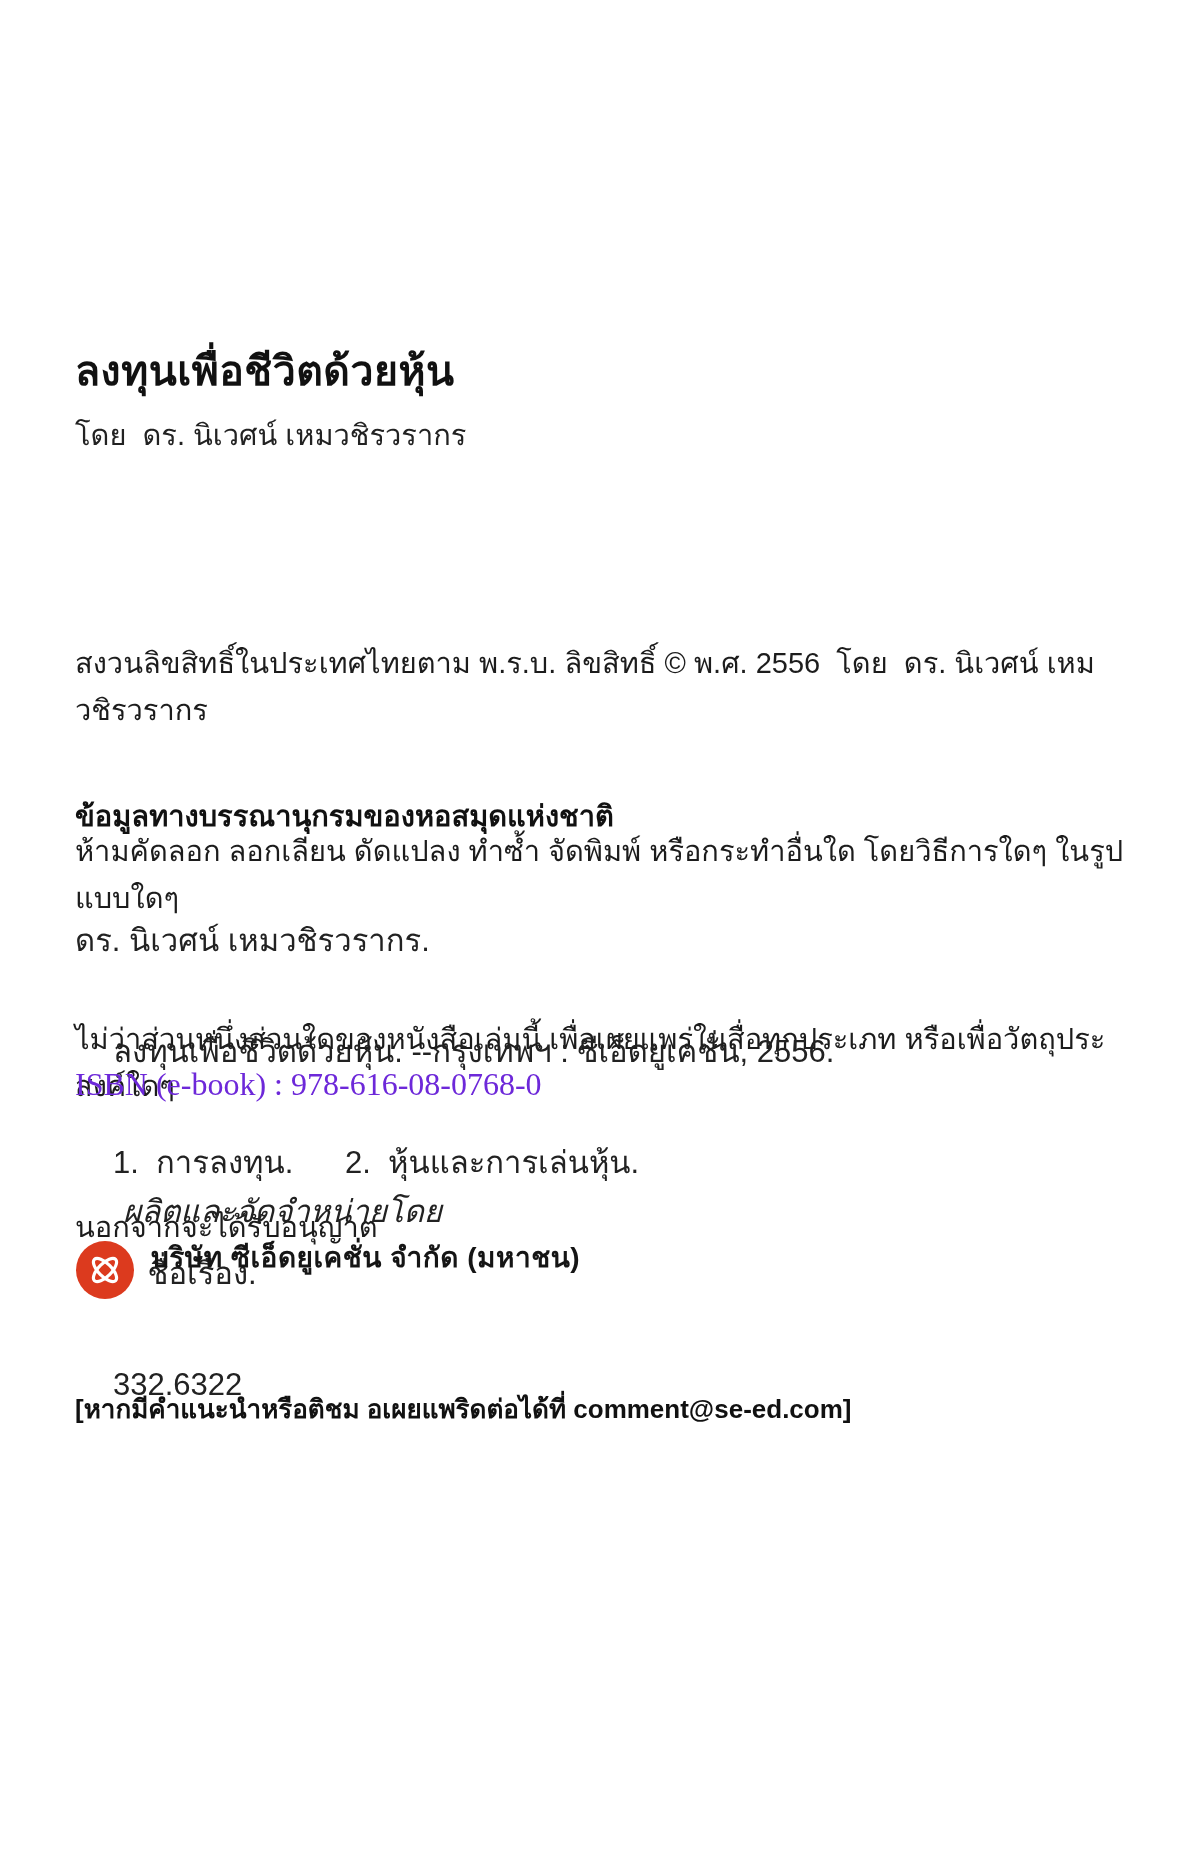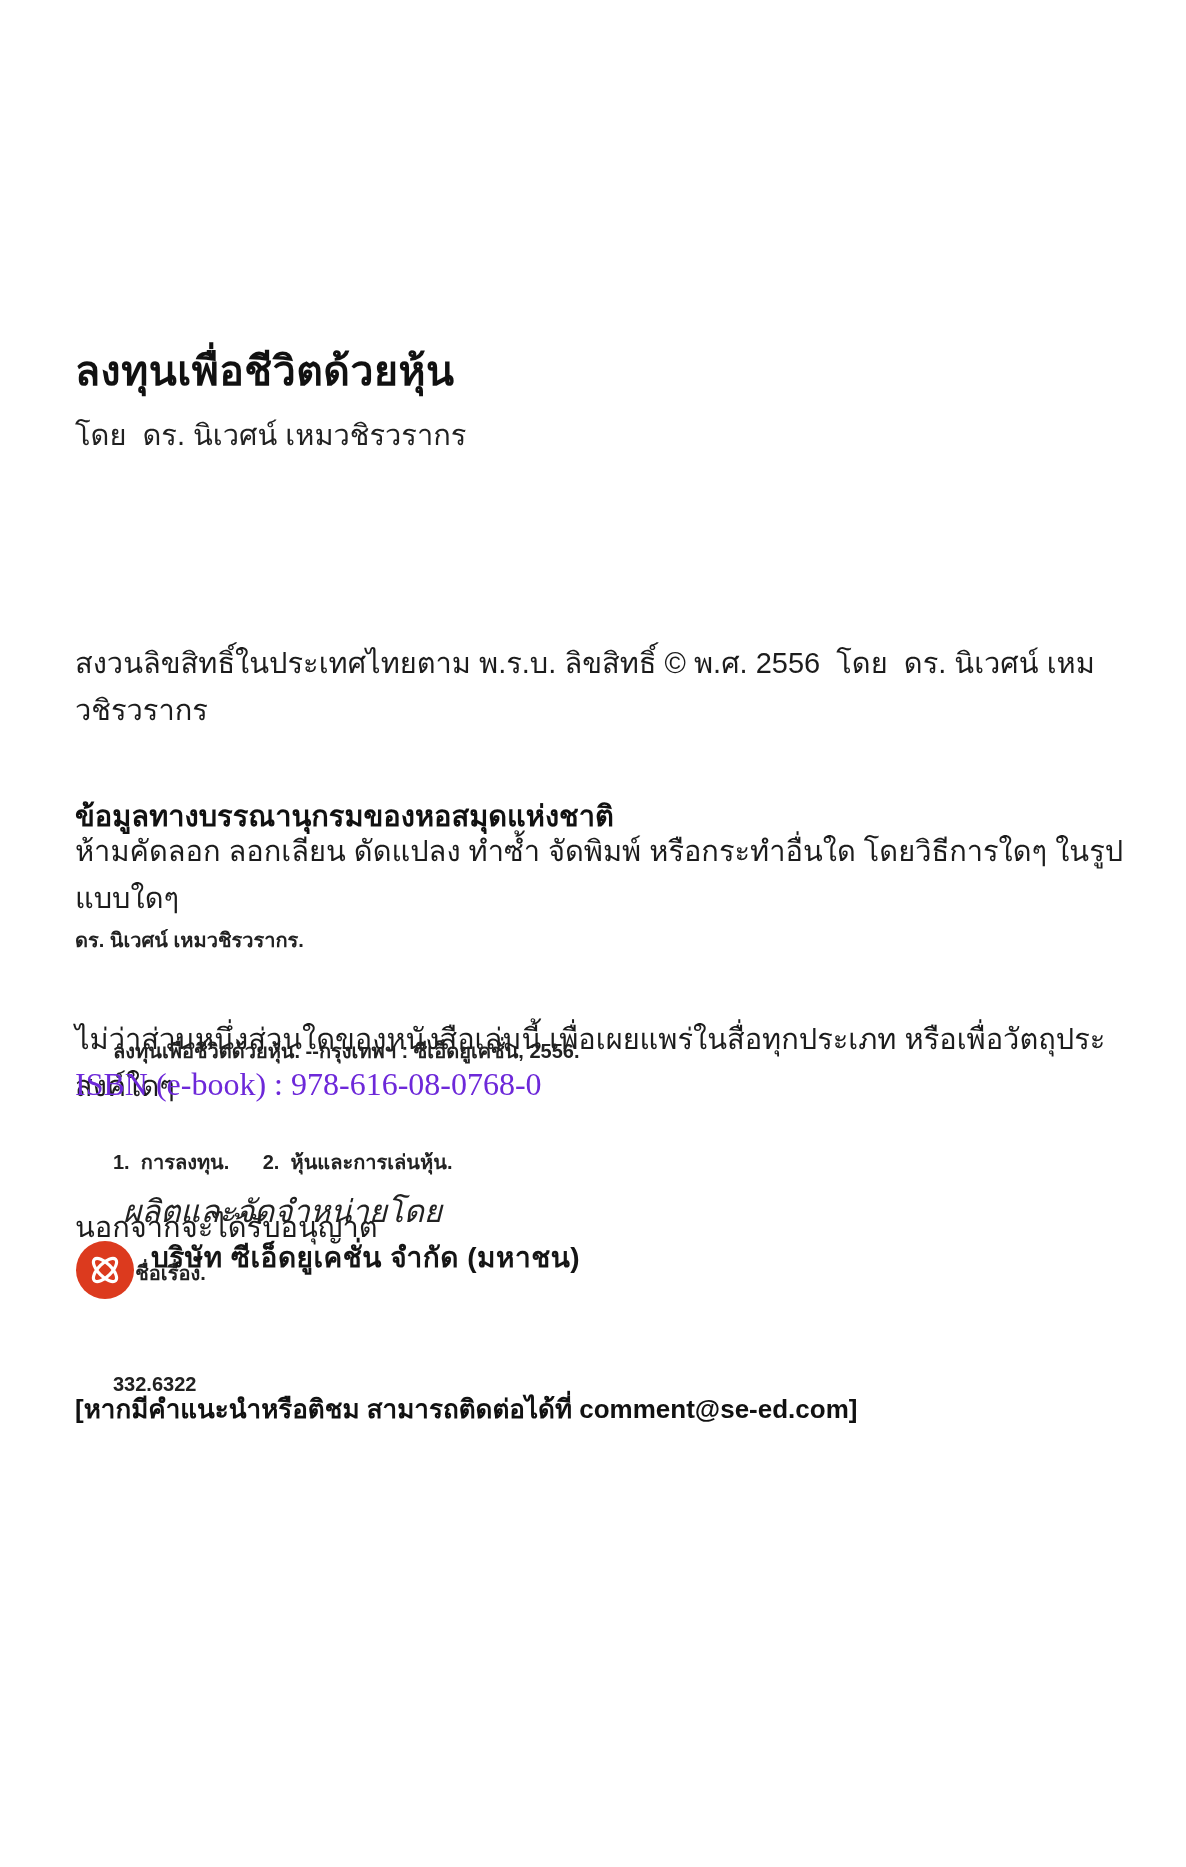--- a/index.html
+++ b/index.html
@@ -35,24 +35,23 @@
   }
   .bib-heading {
     top: 793px;
     font-size: 29px;
     font-weight: bold;
     font-family: "Liberation Serif", serif;
     color: #111;
   }
   .bib-block {
     top: 848px;
-    font-size: 20px;
+    font-size: 31px;
     line-height: 37px;
     color: #222;
-    font-weight: bold;
   }
   .bib-block .indent { padding-left: 38px; }
   .isbn-line {
     top: 1066px;
     font-family: "Liberation Serif", serif;
     font-size: 32px;
     color: #6d28d9;
   }
   .produced-by {
     top: 1186px;
@@ -138,15 +137,15 @@
           <ellipse cx="30" cy="30" rx="15" ry="6.5" transform="rotate(-45 30 30)"></ellipse>
         </g>
       </svg>
     </span>
     <span class="company-names">
       <div class="company-th">บริษัท ซีเอ็ดยูเคชั่น จำกัด (มหาชน)</div>
     </span>
   </div>
 
 
-  <div class="abs contact-note">[หากมีคำแนะนำหรือติชม สามารถติดต่อได้ที่ comment@se-ed.com]</div>
+  <div class="abs contact-note">[หากมีคำแนะนำหรือติชม อเผยแพริดต่อได้ที่ comment@se-ed.com]</div>
 
 </div>
 
 </body></html>

